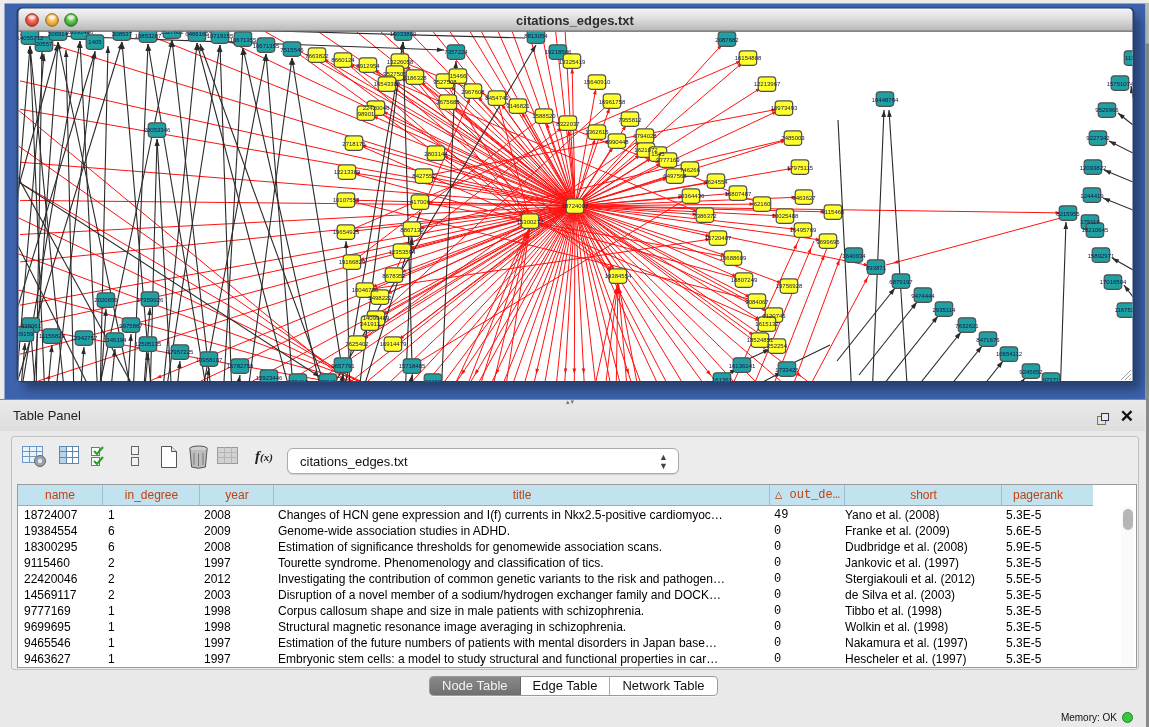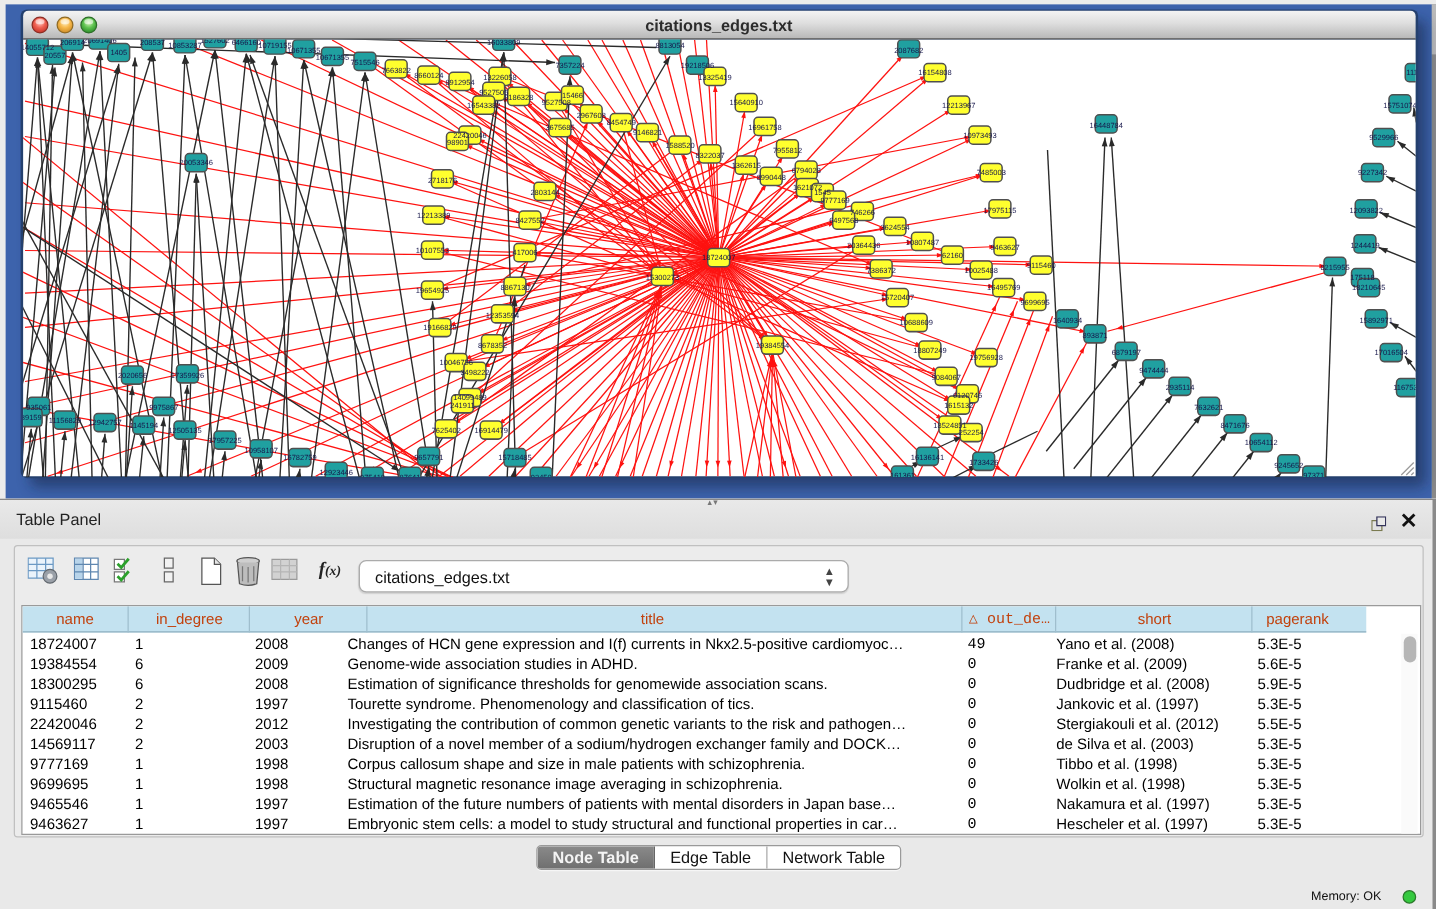--- a/index.html
+++ b/index.html
@@ -41,23 +41,23 @@
 .c6 { left:988px; width:86px;  }
 #vsb { position:absolute; right:2px; top:22px; width:13px; height:160px; background:#fafafa; }
 #vsb div { position:absolute; left:1.5px; top:2px; width:10px; height:21px;
   background:#b6b6b6; border-radius:5px; }
 
 #tabs { position:absolute; left:429px; top:276px; height:20px; display:flex;
   border:1px solid #9a9a9a; border-radius:4px; overflow:hidden;
   background:#ffffff; box-shadow:0 1px 0 rgba(255,255,255,0.6); }
 .tab { height:18px; line-height:17px; font-size:13px; padding:0 12px; color:#111;
   border-right:1px solid #aaa; }
-.tab.sel { background:linear-gradient(#8a8a8a,#6f6f6f); color:#f4f4f4; border-right:1px solid #666;font-weight:bold; }
+.tab.sel { background:linear-gradient(#8a8a8a,#6f6f6f); color:#f4f4f4; border-right:1px solid #666; }
 .tab:last-child { border-right:none; }
-#mem { position:absolute; right:44px; top:312px; font-size:10px; color:#111;padding-left:32px; }
+#mem { position:absolute; right:32px; top:312px; font-size:10px; color:#111;padding-left:32px; }
 #memdot { position:absolute; right:16px; top:312px; width:11px; height:11px;
   background:#35c93f; border:1px solid #2a7a2a; border-radius:50%; }
 </style></head>
 <body>
 <div id="graph"><svg width="1149" height="399" viewBox="0 0 1149 399">
 <rect x="0" y="0" width="1149" height="399" fill="#ececeb"></rect>
 <rect x="4.5" y="3.5" width="1141" height="395.5" fill="#3d63ac"></rect>
 <rect x="1145.5" y="3.5" width="3.5" height="395.5" fill="#8a8a8a"></rect>
 <rect x="1145.5" y="3.5" width="3.5" height="40" fill="#b9b9b9"></rect>
 <defs>
@@ -910,21 +910,21 @@
       <div class="ic" style="left:238px; top:3px; font-family:'Liberation Serif',serif; font-style:italic; font-weight:bold; font-size:15px; color:#222;">f<span style="font-size:11px">(x)</span></div>
     </div>
     <div id="combo">
         <span id="combolab">citations_edges.txt</span>
       <div id="spin">▲<br>▼</div>
     </div>
     <div id="tbl">
       <div id="thead">
         <div class="th" style="left:0; width:85px;">name</div>
         <div class="th" style="left:86px; width:96px;">in_degree</div>
-        <div class="th" style="left:183px; width:93px;">year</div>
+        <div class="th" style="left:183px; width:73px;">year</div>
         <div class="th" style="left:257px; width:495px;">title</div>
         <div class="th" style="left:753px; width:74px;font-family:Liberation Mono, monospace;">△ out_de…</div>
         <div class="th" style="left:828px; width:156px;">short</div>
         <div class="th" style="left:985px; width:70px; border-right:none;">pagerank</div>
       </div>
       <div id="tbody">
 <div class="tr">
             <div class="c0">18724007</div>
             <div class="c1">1</div>
             <div class="c2">2008</div>

